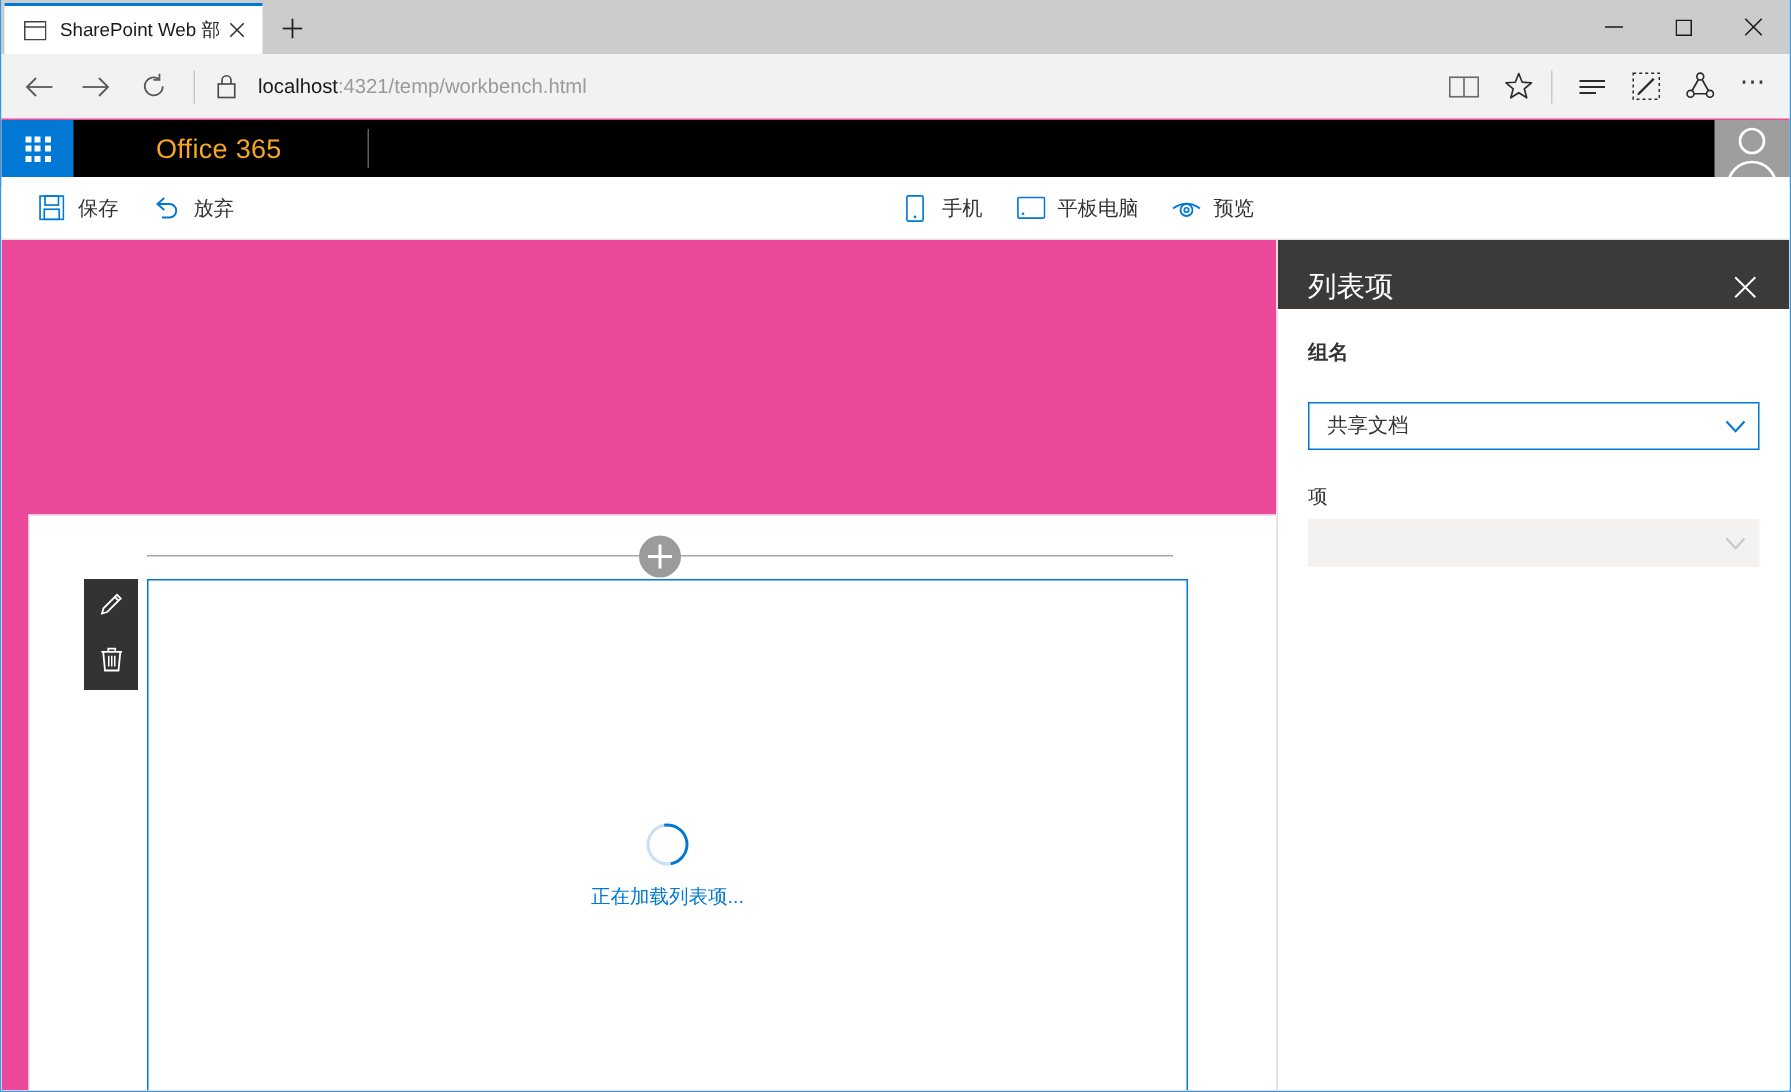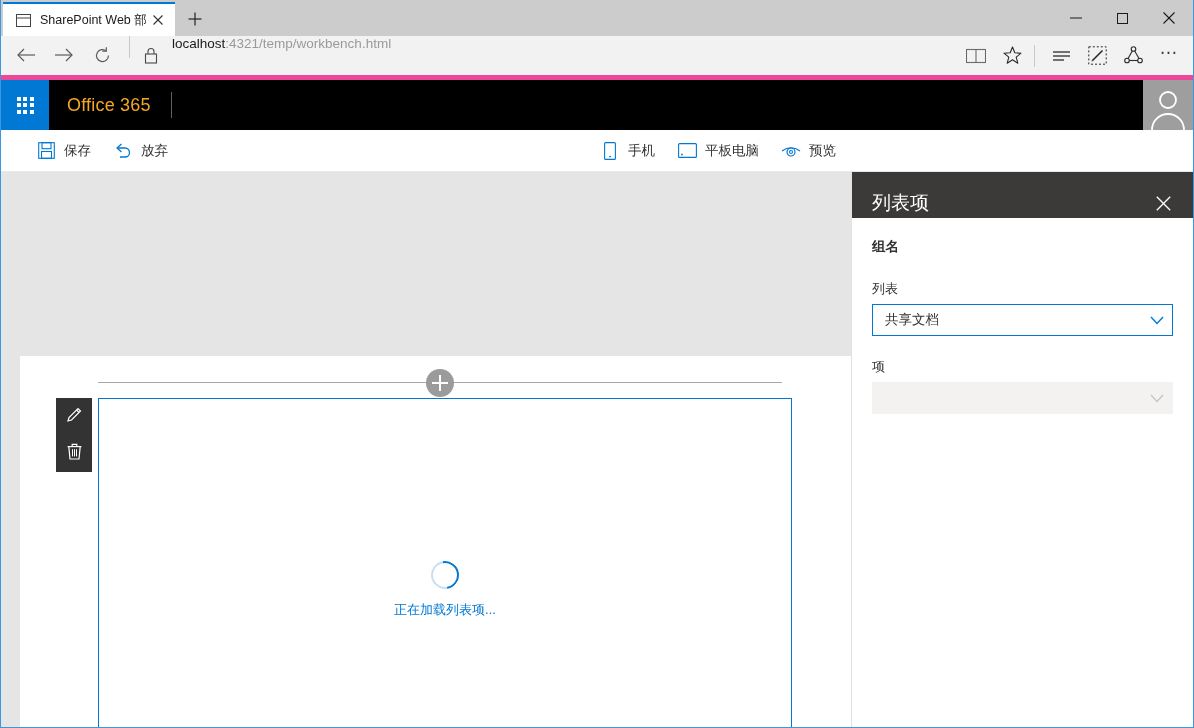--- a/index.html
+++ b/index.html
@@ -58,23 +58,23 @@
   }
   .wc {
     width: 46px; height: 36px;
     display: flex; align-items: center; justify-content: center;
     color: #1a1a1a; font-size: 12px;
   }
   .wc.close { width: 48px; }
 
   .navbar {
     height: 44px; background: #f2f2f2;
-    display: flex; 
+    display: flex; align-items: center;
     padding: 0 6px; flex: none;
-    border-bottom: 5px solid #ec4899;
+    border-bottom: 1px solid #ec4899;
   }
   .navbtn {
     width: 38px; height: 38px;
     display: flex; align-items: center; justify-content: center;
     color: #5a5a5a;
   }
   .navbtn.refresh { margin-right: 4px; }
   .nav-divider {
     width: 1px; height: 22px; background: #c9c9c9; margin: 0 8px 0 4px;
   }
@@ -96,22 +96,22 @@
   .navicon.dots { font-size: 17px; letter-spacing: 1.5px; padding-bottom: 6px; }
 
   
   .page {
     flex: 1; position: relative; display: flex; flex-direction: column;
     background: #ffffff; overflow: hidden;
   }
 
   
   .suitebar {
-    height: 50px; background: #000000;
-    display: flex; align-items: center; flex: none;
+    height: 38px; background: #000000;
+    display: flex; align-items: center; flex: none; gap: 37px;
   }
   .waffle {
     width: 48px; height: 50px; background: #0078d4;
     display: flex; align-items: center; justify-content: center;
   }
   .waffle-grid {
     display: grid; grid-template-columns: repeat(3, 4px);
     grid-template-rows: repeat(3, 4px); gap: 2.5px;
   }
   .waffle-grid i { background: #ffffff; display: block; width: 4px; height: 4px; }
@@ -130,41 +130,41 @@
     width: 50px; height: 50px; background: #9e9e9e;
     display: flex; align-items: flex-end; justify-content: center;
     overflow: hidden;
   }
 
   
   .cmdbar {
     height: 42px; background: #ffffff;
     border-bottom: 1px solid #e8e8e8;
     display: flex; align-items: center; flex: none;
-    padding-left: 24px; position: relative;
+    padding-left: 12px; position: relative;
   }
   .cmd {
     display: flex; align-items: center; height: 42px;
     padding: 0 11px; font-size: 13.5px; color: #333333;
   }
   .cmd .ci {
     width: 20px; height: 20px; margin-right: 8px;
     display: flex; align-items: center; justify-content: center;
     color: #0078d4;
   }
   .cmd-right {
     position: absolute; right: 346px; display: flex; align-items: center;
   }
 
   
   .workbench {
     flex: 1; display: flex; overflow: hidden;
   }
   .canvas-wrap {
-    flex: 1; position: relative; background: #e5e5e5;
+    flex: 1; position: relative; background: #ec4899;
     padding: 16px 0 0 18px;
   }
   .canvas {
     position: absolute; left: 18px; top: 183px; right: 0; bottom: 0;
     border-left: 1px solid #e6e6e6;
     border-top: 1px solid #e6e6e6;
     background: #ffffff;
   }
   .canvas-inner { position: relative; width: 100%; height: 100%; }
 
@@ -504,21 +504,20 @@
             <svg width="15" height="15" viewBox="0 0 15 15">
               <line x1="0.8" y1="0.8" x2="14.2" y2="14.2" stroke="#ffffff" stroke-width="1.3"></line>
               <line x1="14.2" y1="0.8" x2="0.8" y2="14.2" stroke="#ffffff" stroke-width="1.3"></line>
             </svg>
           </div>
         </div>
         <div class="panel-body">
           <div class="field-group-name">组名</div>
 
           <div class="field">
-            <div class="field-label">列表</div>
             <div class="dropdown">
               <span class="dropdown-value">共享文档</span>
               <span class="dropdown-caret">
                 <svg width="14" height="9" viewBox="0 0 14 9">
                   <polyline points="1,1 7,7.4 13,1" fill="none" stroke="currentColor" stroke-width="1.4"></polyline>
                 </svg>
               </span>
             </div>
           </div>
 

